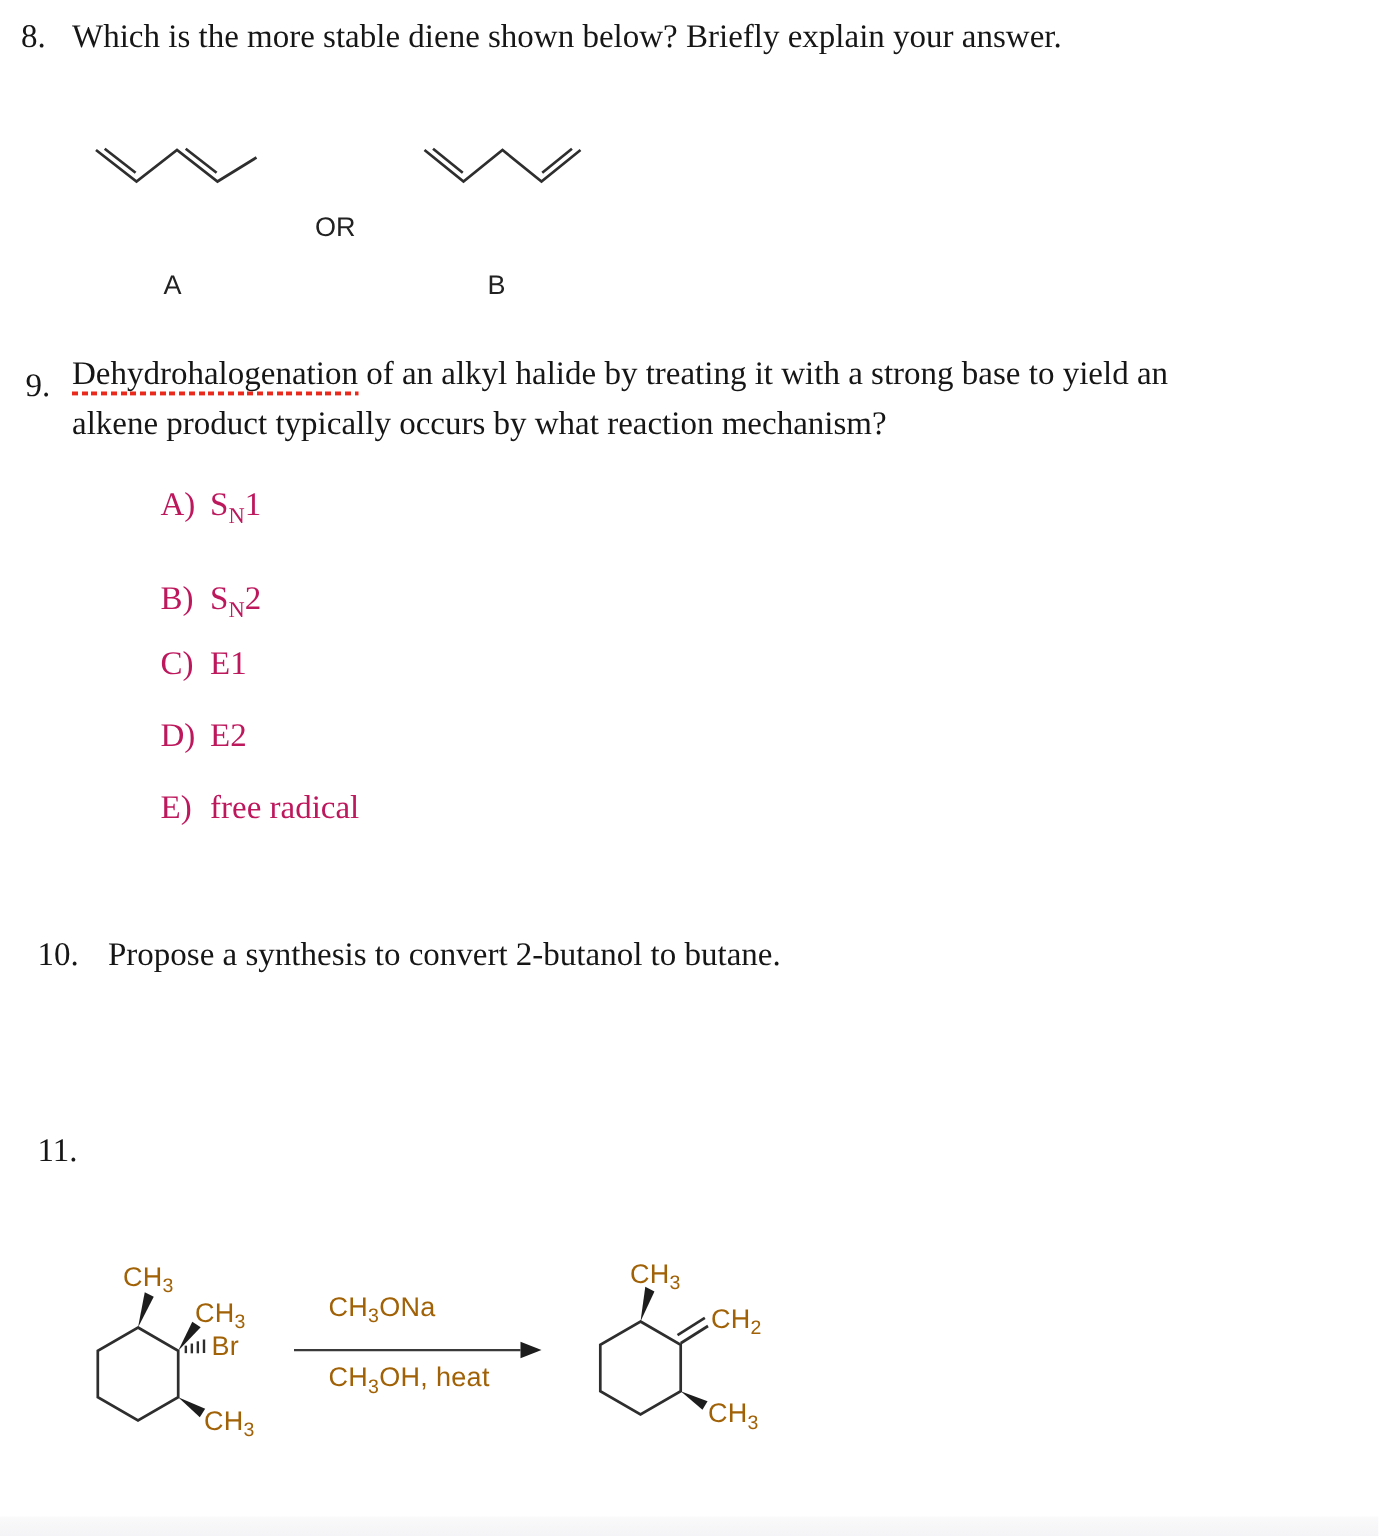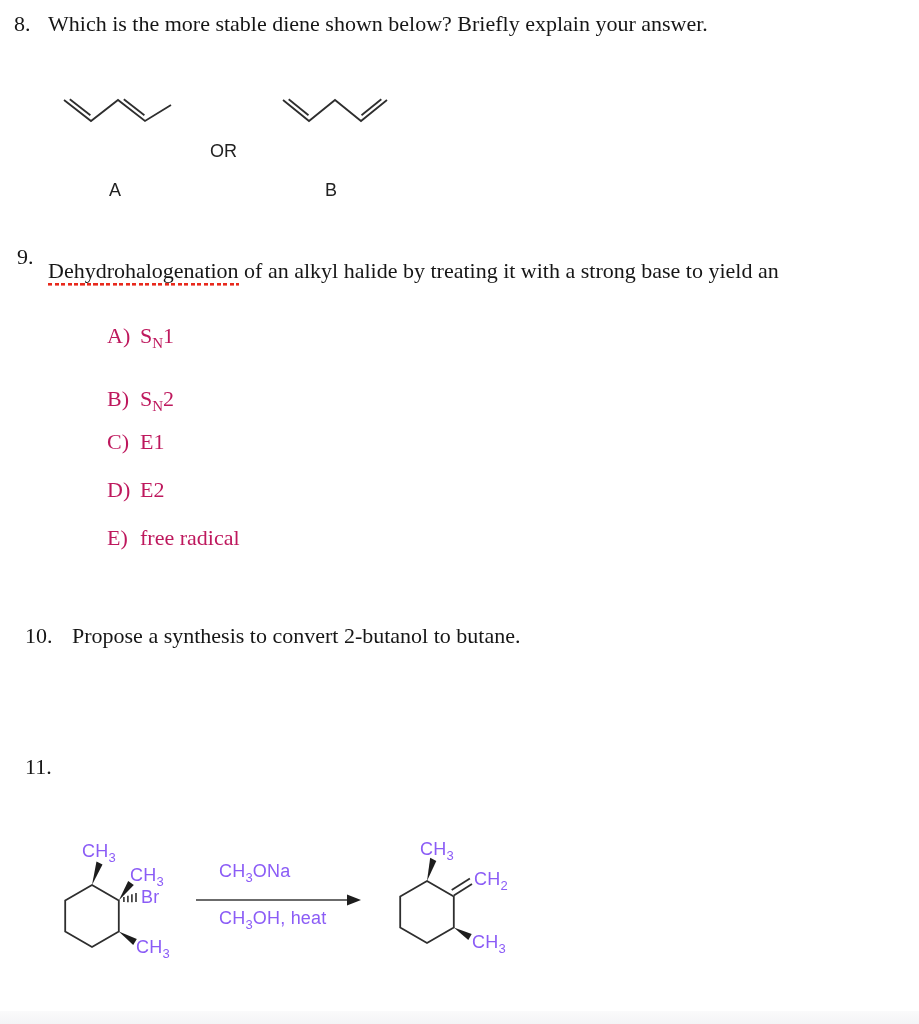--- a/index.html
+++ b/index.html
@@ -27,21 +27,21 @@
   .opt {
     position:absolute; left:95px;
     font:22px/26px "Liberation Serif", serif;
     color:#be185d; white-space:nowrap;margin-left:12px;
   }
   .opt .opt-label { display:inline-block; width:33px; }
   .opt sub { font-size:15px; line-height:0; }
   .formula {
     position:absolute;
     font:18px/20px "Liberation Sans", sans-serif;
-    color:#8b5cf6; white-space:nowrap;
+    color:#a16207; white-space:nowrap;
     letter-spacing:0.2px;
   }
   .formula sub { font-size:13px; line-height:0; }
   .struct-label {
     position:absolute;
     font:18px/20px "Liberation Sans", sans-serif;
     color:#222;
     margin-top:38px;
   }
   svg { position:absolute; overflow:visible; }
@@ -69,22 +69,23 @@
   <polyline class="bond" points="7,12 33,33 59,12 85,33 111,12"></polyline>
   <line class="bond" x1="12.7" y1="11.2" x2="32.5" y2="27.2"></line>
   <line class="bond" x1="85.5" y1="27.2" x2="105.3" y2="11.2"></line>
 </svg>
 
 <span class="struct-label" style="left:210px; top:103px">OR</span>
 <span class="struct-label" style="left:109px; top:142px">A</span>
 <span class="struct-label" style="left:325px; top:142px">B</span>
 
 <span class="q-num" style="left:17px; top:240px">9.</span>
-<div class="q-block" style="left:48px; top:254px">
+<div class="q-block" style="left:48px; top:232px">
   <span class="misspell">Dehydrohalogenation</span><span> of an alkyl halide by treating it with a strong base to yield an</span><br>
+  <span>alkene product typically occurs by what reaction mechanism?</span>
 </div>
 
 <div class="opt" style="top:323px">
   <span class="opt-label">A)</span><span><span>S</span><sub>N</sub><span>1</span></span>
 </div>
 <div class="opt" style="top:386px">
   <span class="opt-label">B)</span><span><span>S</span><sub>N</sub><span>2</span></span>
 </div>
 <div class="opt" style="top:429px">
   <span class="opt-label">C)</span><span><span>E1</span><sub></sub><span></span></span>

